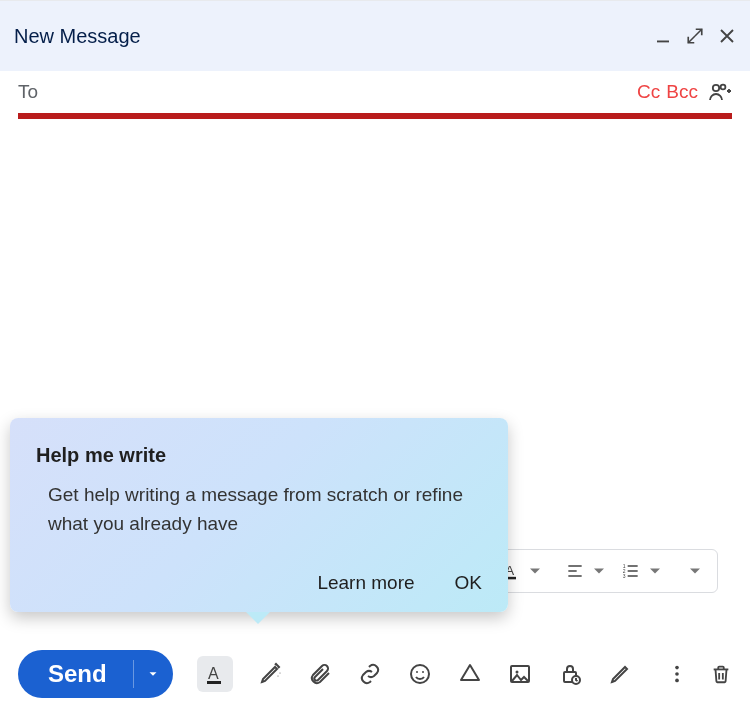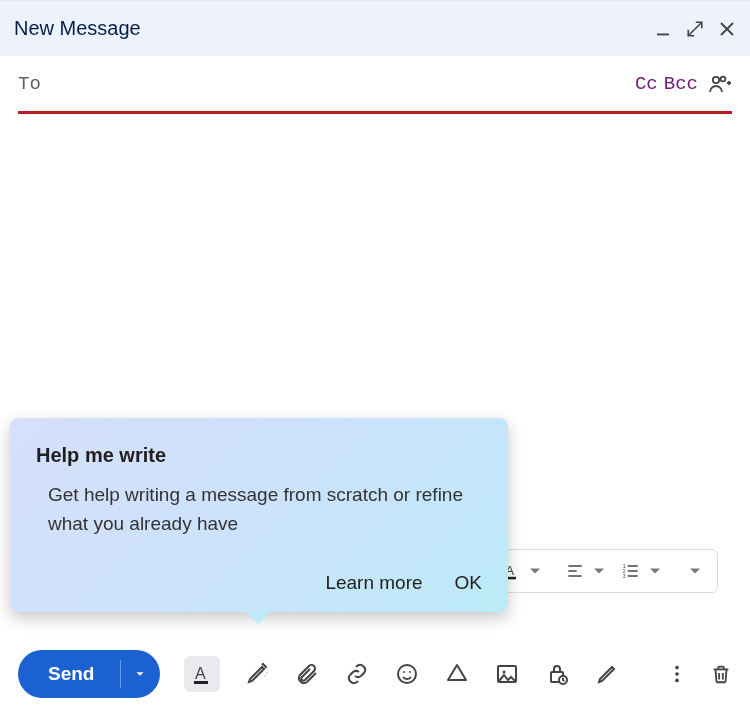--- a/index.html
+++ b/index.html
@@ -1,43 +1,42 @@
 <!DOCTYPE html>
 <html><head>
 <meta charset="utf-8">
 <style>
   * { box-sizing: border-box; }
   html, body { margin:0; padding:0; font-family: Arial, Helvetica, sans-serif; }
   body { width:750px; height:718px; background:#fff; position:relative; color:#202124;}
   .titlebar {
     background:#edf2fc;
-    height:56px;
+    height:71px;
     display:flex;
     align-items:center;
     justify-content:space-between;
     padding:0 14px;
     border-top:1px solid #e8eaed;
   }
   .titlebar-title { font-size:20px; color:#041e49; }
   .titlebar-actions { display:flex; gap:14px; align-items:center; color:#444;}
   .titlebar-actions svg { width:18px; height:18px; display:block;}
   .icon-btn { cursor:pointer; display:flex; align-items:center; justify-content:center; }
   .fields { padding: 0 18px; }
   .field-row {
     display:flex;
     align-items:center;
-    height:58px;
-    border-bottom:3px solid #b91c1c;
+    height:48px;
+    border-bottom:6px solid #b91c1c;
     font-size:19px;
     color:#5f6368;
-    font-family:Liberation Mono, monospace;
   }
   .field-row .placeholder { color:#5f6368; }
   .field-row .spacer { flex:1; }
-  .cc-bcc { display:flex; gap:6px; align-items:center; color:#701a75; font-size:19px;}
+  .cc-bcc { display:flex; gap:6px; align-items:center; color:#ef4444; font-size:19px;}
   .cc-bcc span { cursor:pointer; }
   .format-bar {
     position:absolute;
     left:488px;
     top:549px;
     height:44px;
     border:1px solid #dadce0;
     border-radius:6px;
     background:#fff;
     display:flex;
@@ -68,41 +67,41 @@
     bottom:-12px;
     width:0;height:0;
     border-left:12px solid transparent;
     border-right:12px solid transparent;
     border-top:12px solid #bceaf7;
   }
   .tooltip h3 { margin:0 0 14px 0; font-size:20px; font-weight:600; color:#1f1f1f;}
   .tooltip p { margin:12px; font-size:19px; line-height:1.5; color:#333;}
   .tooltip-actions {
     position:absolute; right:26px; bottom:18px;
-    display:flex; gap:32px; font-size:19px; color:#1f1f1f;
+    display:flex; gap:40px; font-size:19px; color:#1f1f1f;
   }
   .tooltip-actions span { cursor:pointer; }
   .bottom-bar {
     position:absolute;
     left:0; right:0; bottom:18px;
     height:52px;
     display:flex;
     align-items:center;
     padding:0 18px;
     gap:14px;
   }
   .send-wrap {
     display:flex;
     align-items:stretch;
     height:48px;
   }
   .send-btn {
     background:#1b61d1;
     color:#fff;
-    font-size:19px;
+    font-size:24px;
     font-weight:600;
     border:none;
     border-radius:24px 0 0 24px;
     padding:0 26px 0 30px;
     cursor:pointer;
   }
   .send-more {
     background:#1b61d1;
     border:none;
     border-radius:0 24px 24px 0;

